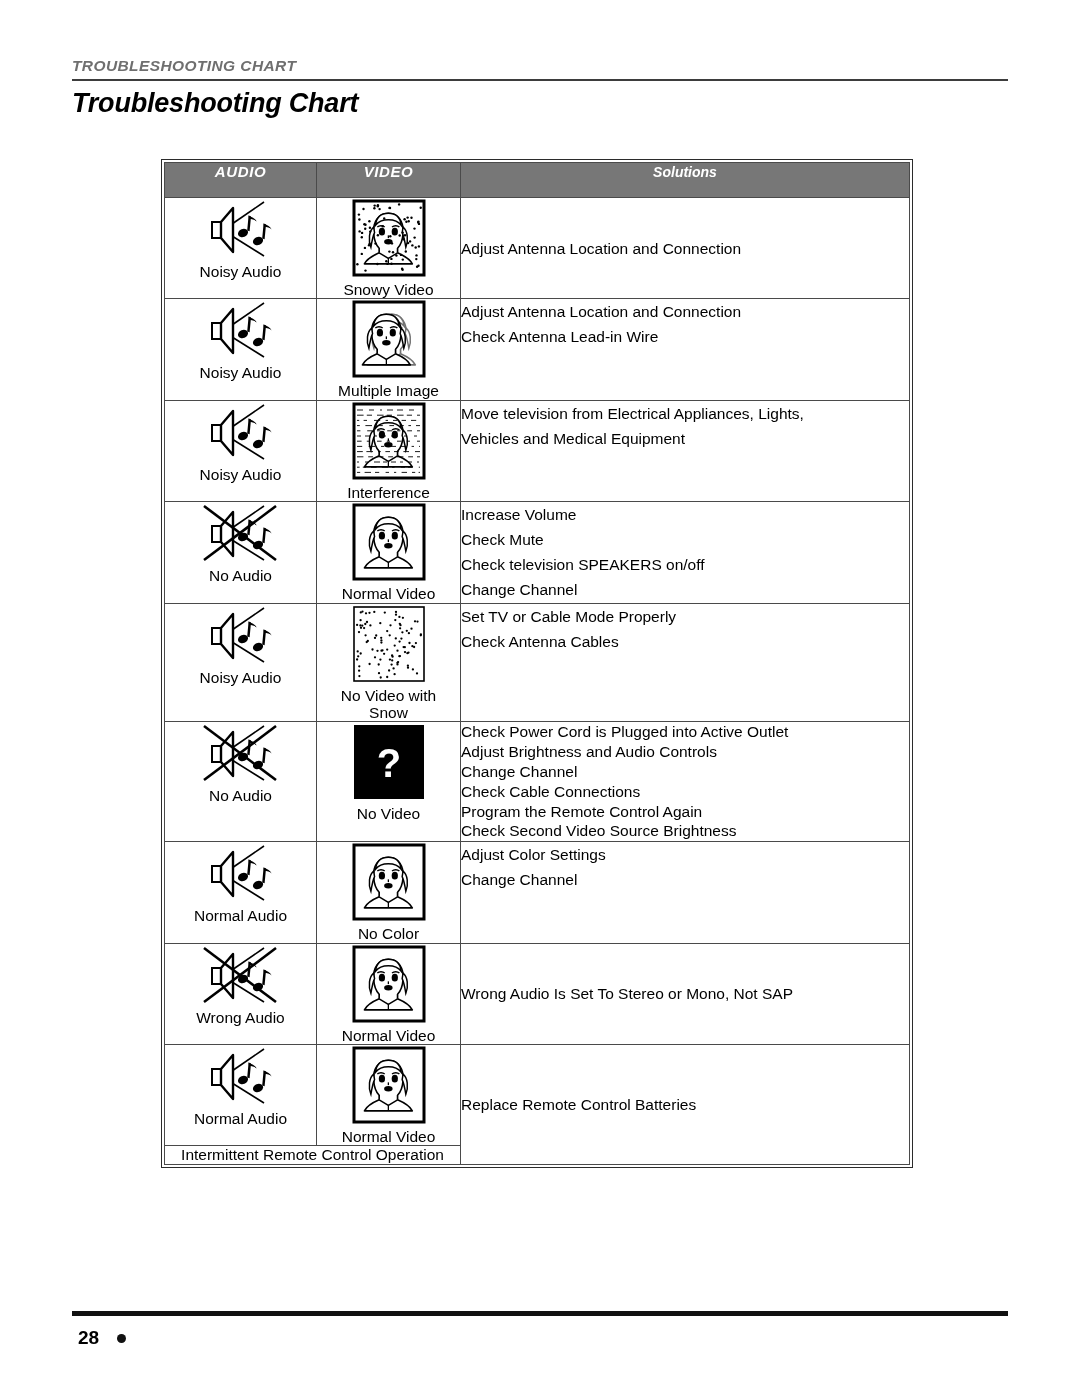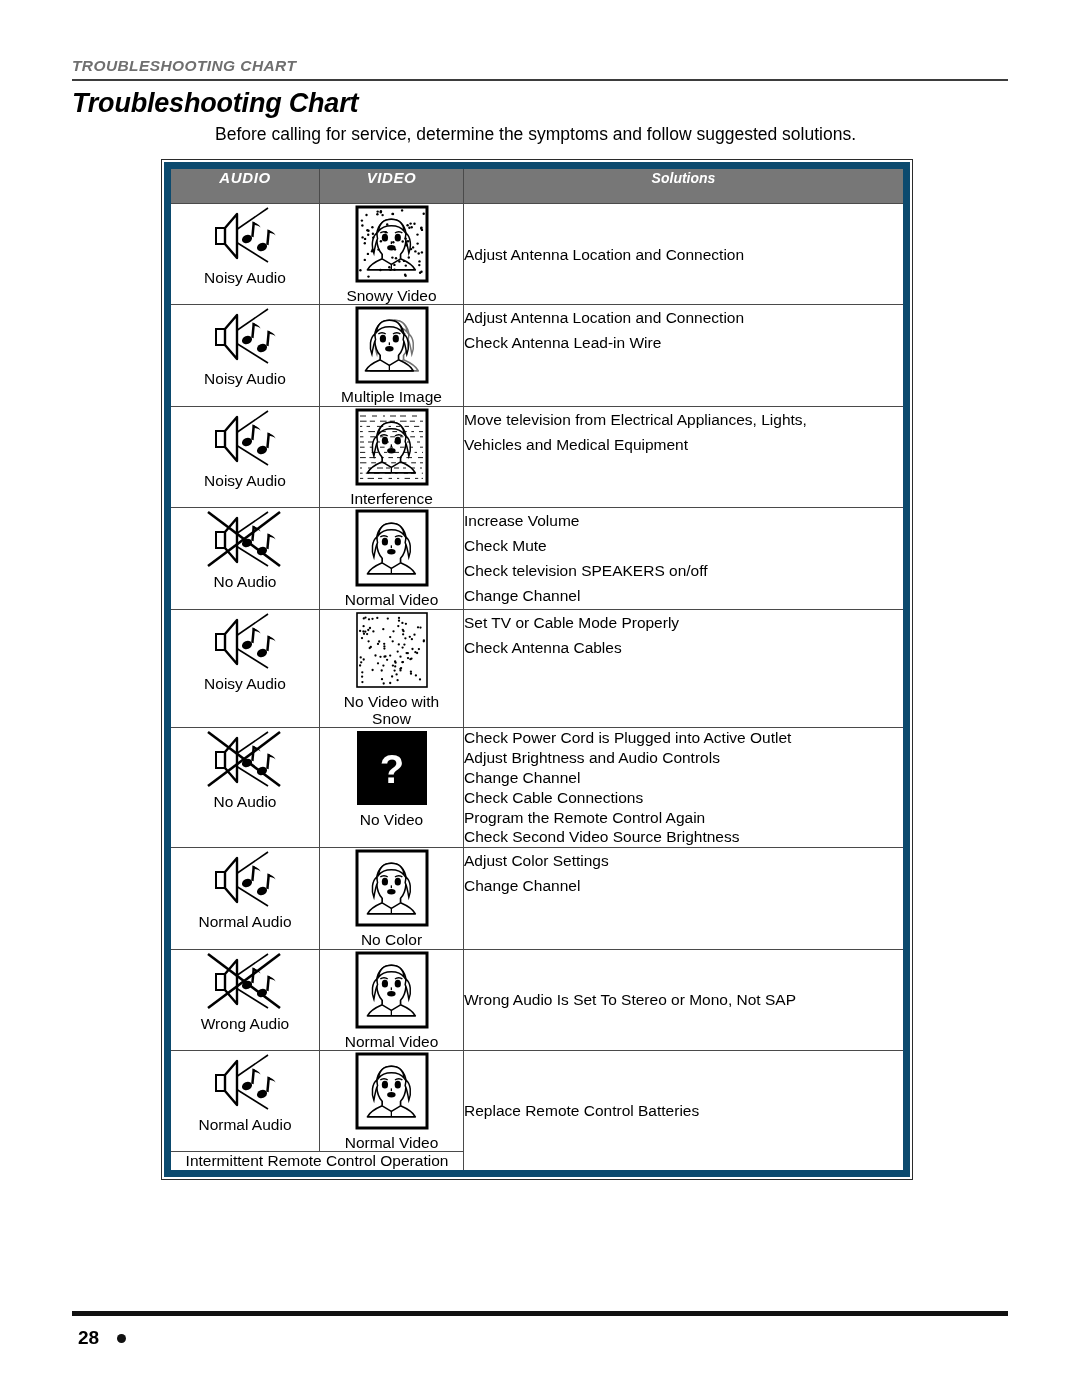--- a/index.html
+++ b/index.html
@@ -49,21 +49,21 @@
     position:absolute;left:161px;top:159px;width:752px;
     border:1px solid #2b2b2b;
     padding:2px;
     background:#fff;
     box-sizing:border-box;
   }
   table.chart{
     border-collapse:collapse;
     width:100%;
     table-layout:fixed;
-    border:7px solid #0c4a6e;
+    border:1px solid #0c4a6e;
   }
   table.chart col.c-audio{width:152px;}
   table.chart col.c-video{width:144px;}
   table.chart col.c-sol{width:auto;}
 
   table.chart th, table.chart td{
     border:1px solid #4a4a4a;
     vertical-align:top;
     padding:0;
   }
@@ -151,21 +151,20 @@
 
 <div class="page">
 
   <div class="runhead">
     <span class="txt">Troubleshooting Chart</span>
     <div class="rule"></div>
   </div>
 
   <div class="title">Troubleshooting Chart</div>
 
-  <div class="intro">Before calling for service, determine the symptoms and follow suggested solutions.</div>
 
   <div class="tbl-wrap">
     <table class="chart">
       <colgroup>
         <col class="c-audio">
           <col class="c-video">
           <col class="c-sol">
       </colgroup>
       <thead>
         <tr>

